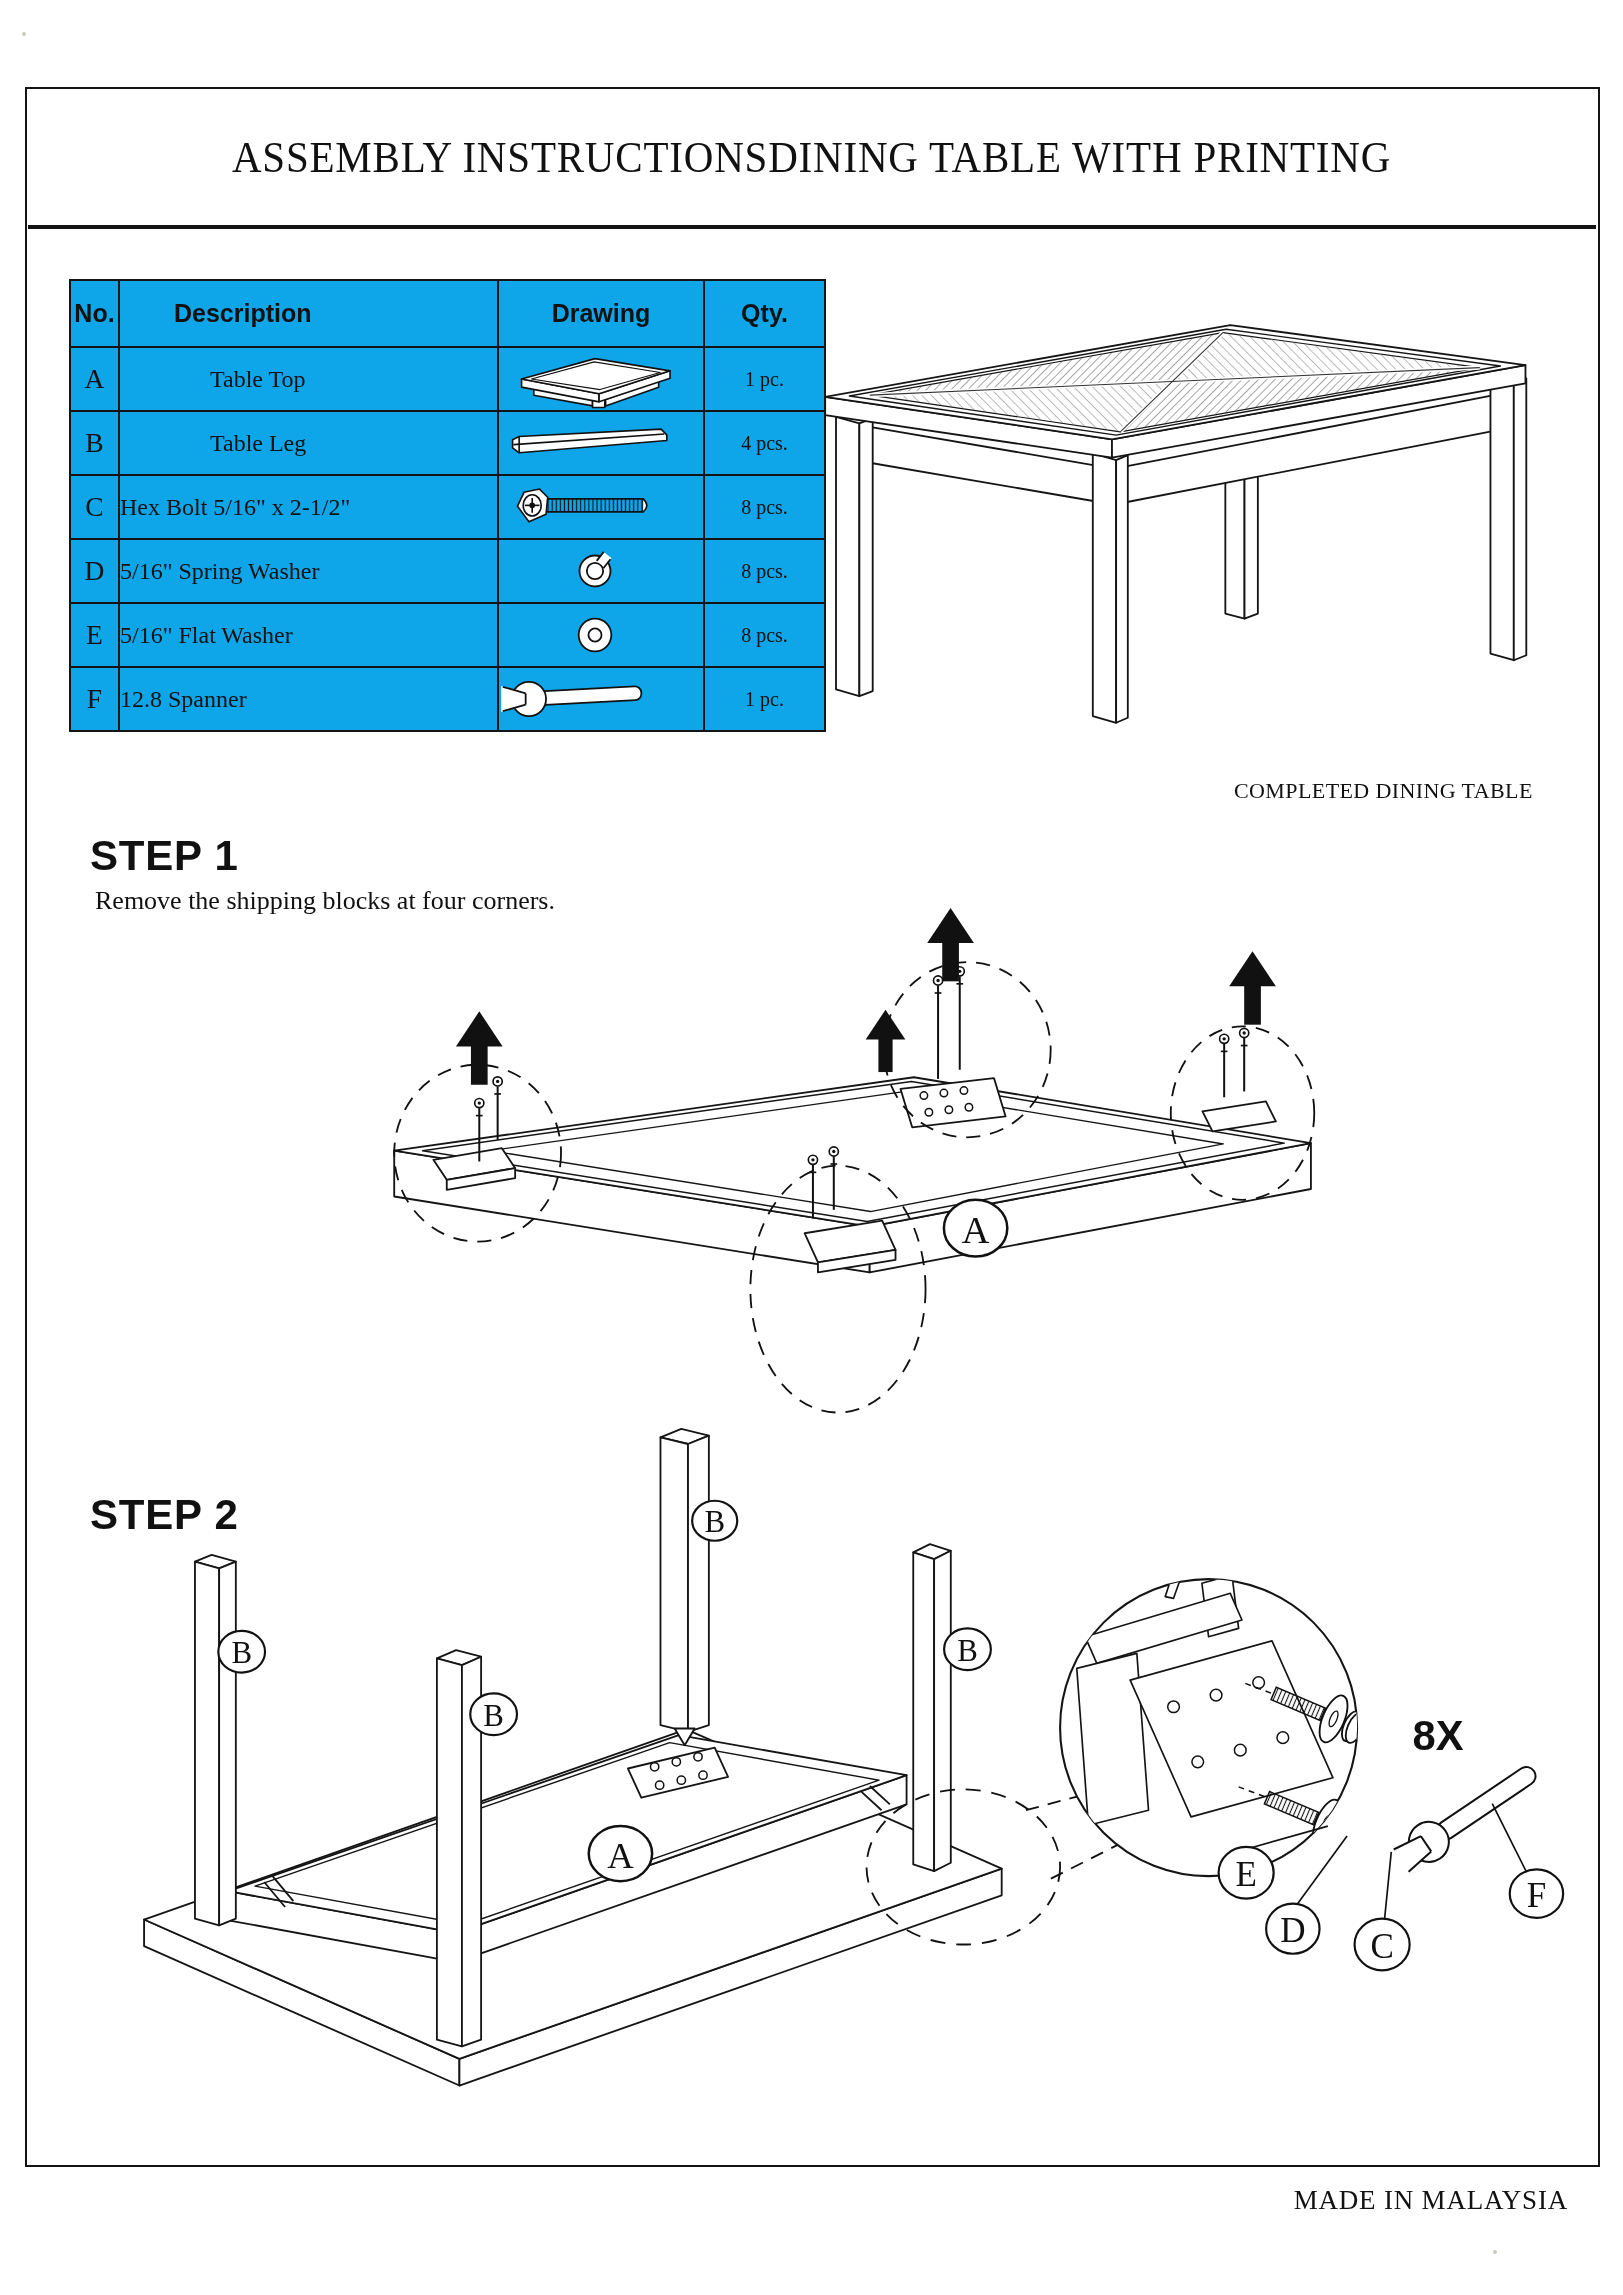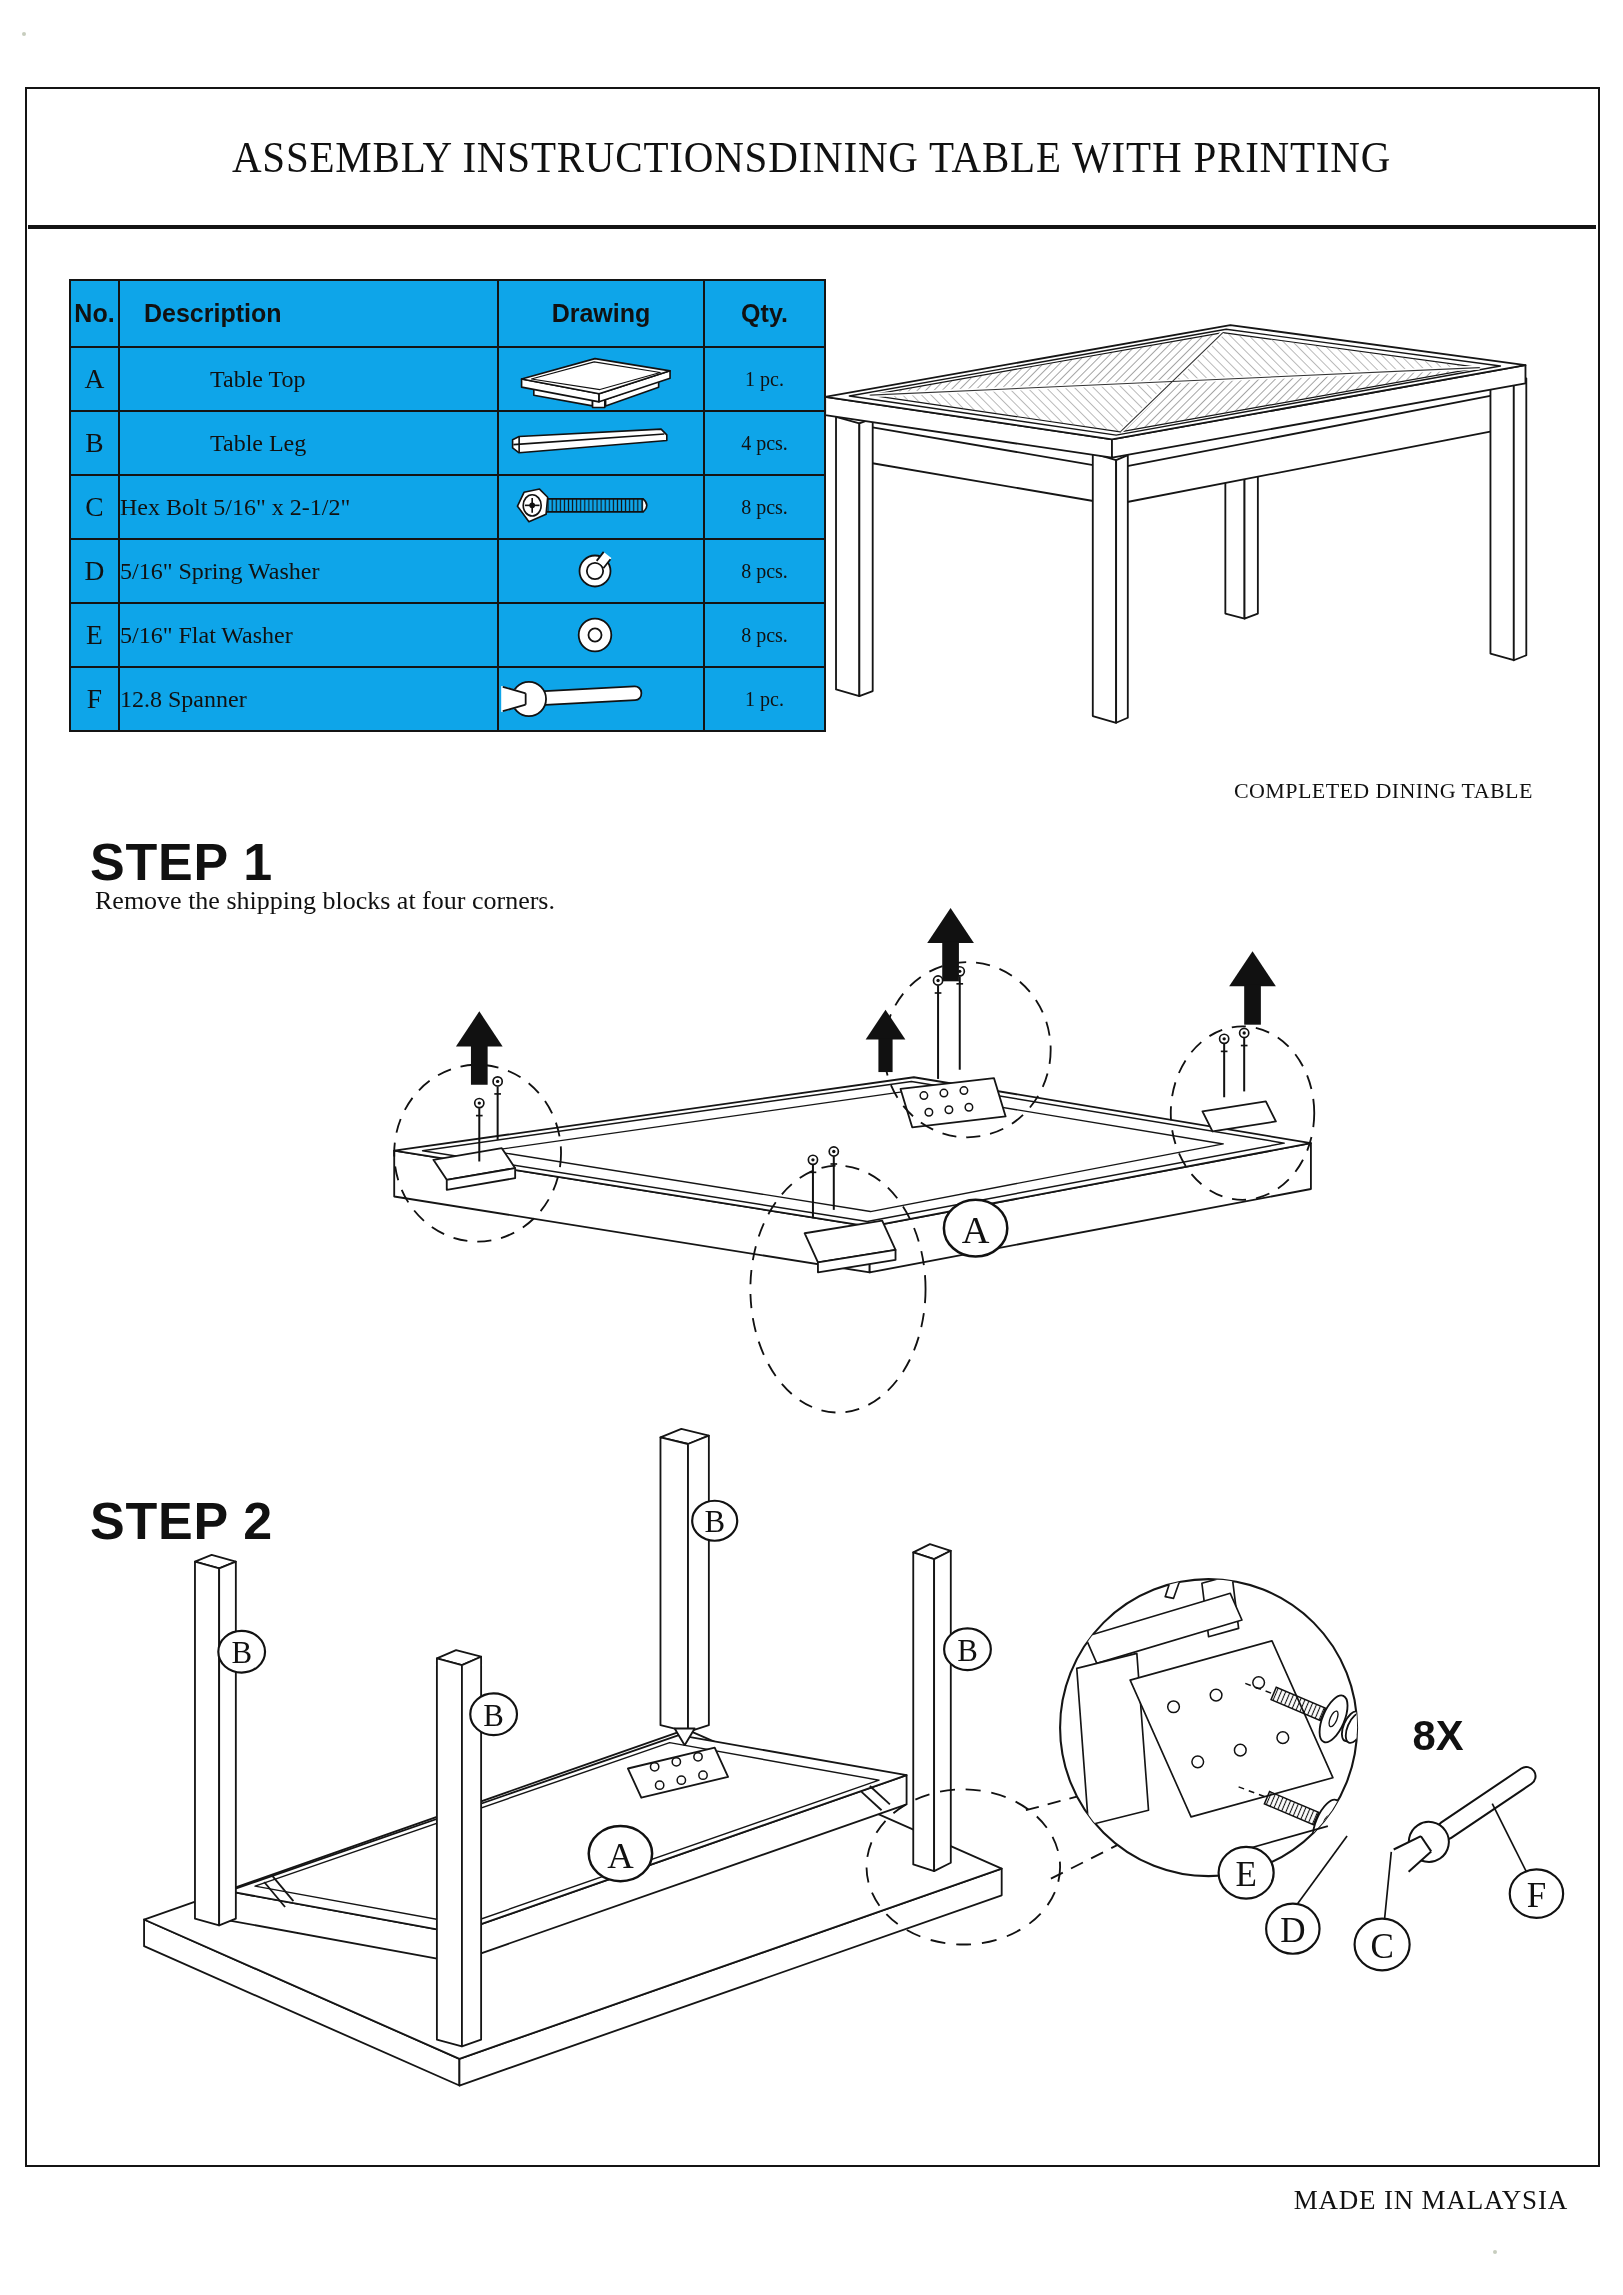--- a/index.html
+++ b/index.html
@@ -14,30 +14,30 @@
     left:27.5px;top:89px;width:1568px;height:136px;
     border-bottom:4.2px solid #141414;
     display:flex;align-items:center;justify-content:center;
     text-align:center;
   }
   .title-line{font-family:"Liberation Serif",serif;font-size:41px;line-height:48px;letter-spacing:0.8px;transform:scaleY(1.08);}
   
   table.parts{left:69px;top:279px;border-collapse:collapse;table-layout:fixed;position:absolute;background:#0ea5e9;}
   table.parts td,table.parts th{border:2.5px solid #141414;padding:0;vertical-align:middle;}
   th.h{font-family:"Liberation Sans",sans-serif;font-weight:bold;font-size:25px;}
-  th.h.left{text-align:left;padding-left:24px;border-radius:29px;}
+  th.h.left{text-align:left;padding-left:54px;border-radius:29px;}
   td.no{width:47px;text-align:center;font-size:27.5px;}
   td.desc{width:287px;font-size:24px;padding-left:35px;}
   td.draw{width:204px;text-align:center;}
   td.qty{width:119px;text-align:center;font-size:20px;}
   tr.hdr{height:67px;}
   tr.r{height:64px;}
   tr.indent td.desc{padding-left:90px;}
   .caption{font-size:22px;letter-spacing:0.4px;}
-  .step-head{font-family:"Liberation Sans",sans-serif;font-weight:bold;font-size:52px;letter-spacing:0.8px;text-align:right;}
+  .step-head{font-family:"Liberation Sans",sans-serif;font-weight:bold;font-size:42px;letter-spacing:0.8px;text-align:right;}
   .step-text{font-size:26px;}
   .footer{font-size:27px;letter-spacing:0.8px;}
   .dot{width:4.2px;height:4.2px;border-radius:50%;background:#b9c0ae;opacity:.8;}
   svg{display:block;}
   svg text{font-family:"Liberation Serif",serif;fill:#111;}
   svg text.sans{font-family:"Liberation Sans",sans-serif;font-weight:bold;}
 </style>
 </head>
 <body>
 

